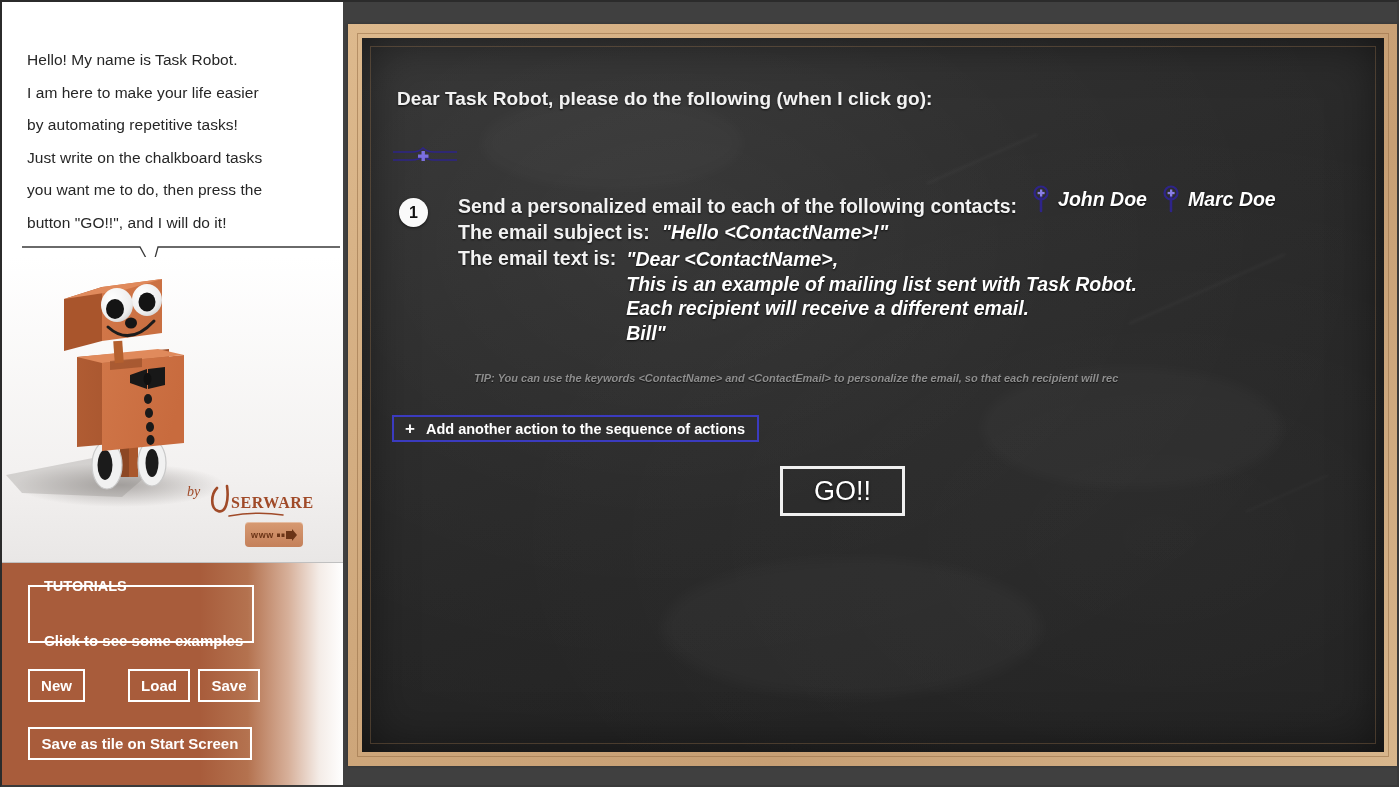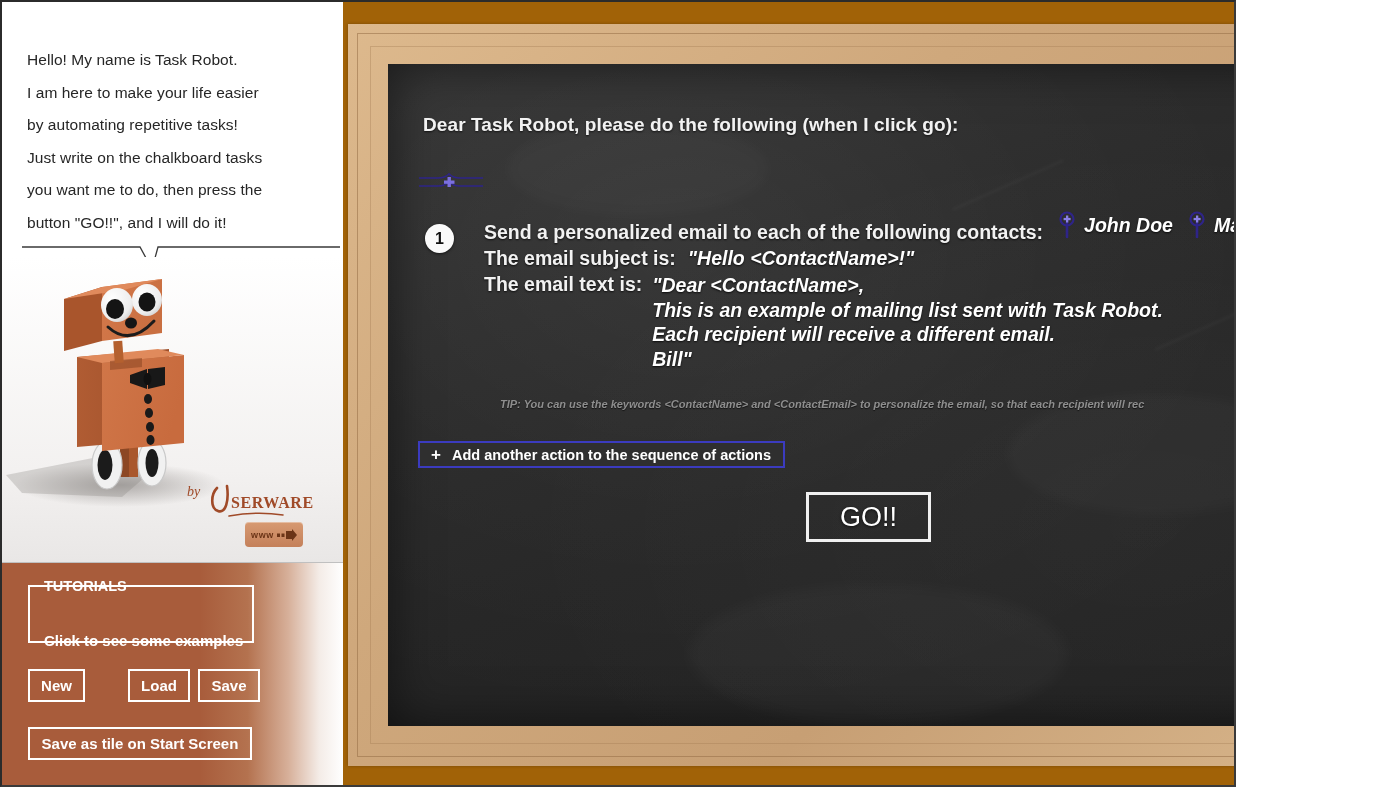--- a/index.html
+++ b/index.html
@@ -9,23 +9,23 @@
   }
   body {
     width: 1399px;
     height: 787px;
     overflow: hidden;
     font-family: "Liberation Sans", sans-serif;
   }
 
   #app {
     position: relative;
-    width: 1236px;
+    width: 1399px;
     height: 787px;
-    background: #a16207;
+    background: #404040;
     box-sizing: border-box;
     border-left: 2px solid #2b2b2b;
     border-top: 2px solid #2b2b2b;
     border-right: 2px solid #3a3a3a;
     border-bottom: 2px solid #3a3a3a;
     overflow: hidden;
   }
 
   
   #left-panel {
@@ -140,21 +140,21 @@
 
   
   #board-frame {
     position: absolute;
     left: 346px;
     top: 22px;
     width: 1050px;
     height: 742px;
     background: linear-gradient(135deg, #ddb98d 0%, #cfa87c 35%, #c79f74 65%, #d8b68c 100%);
     box-sizing: border-box;
-    padding: 40px;
+    padding: 14px;
     box-shadow: 0 0 3px rgba(0,0,0,0.25);
   }
   #board-frame::before {
     content: "";
     position: absolute;
     left: 9px; top: 9px; right: 9px; bottom: 9px;
     border: 1px solid rgba(150,110,70,0.55);
     pointer-events: none;
   }
   #board-frame::after {

